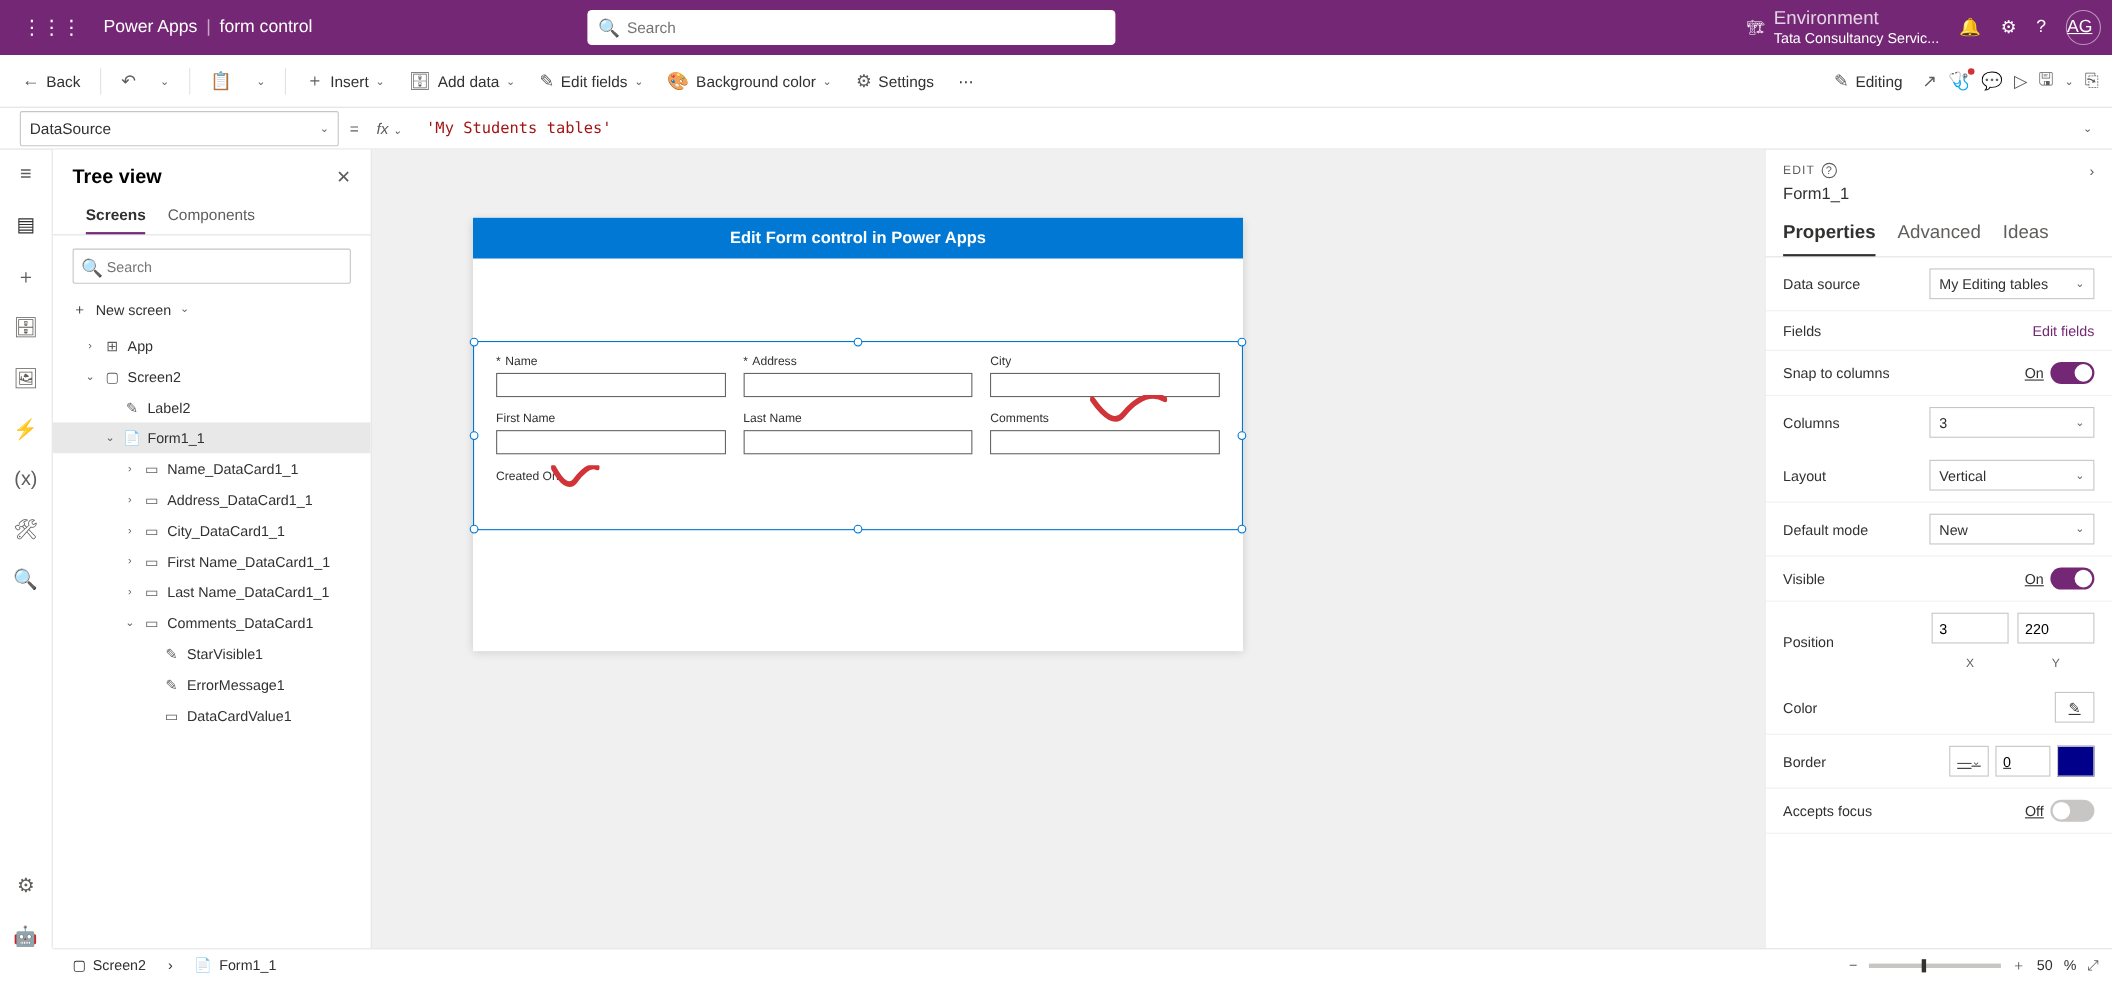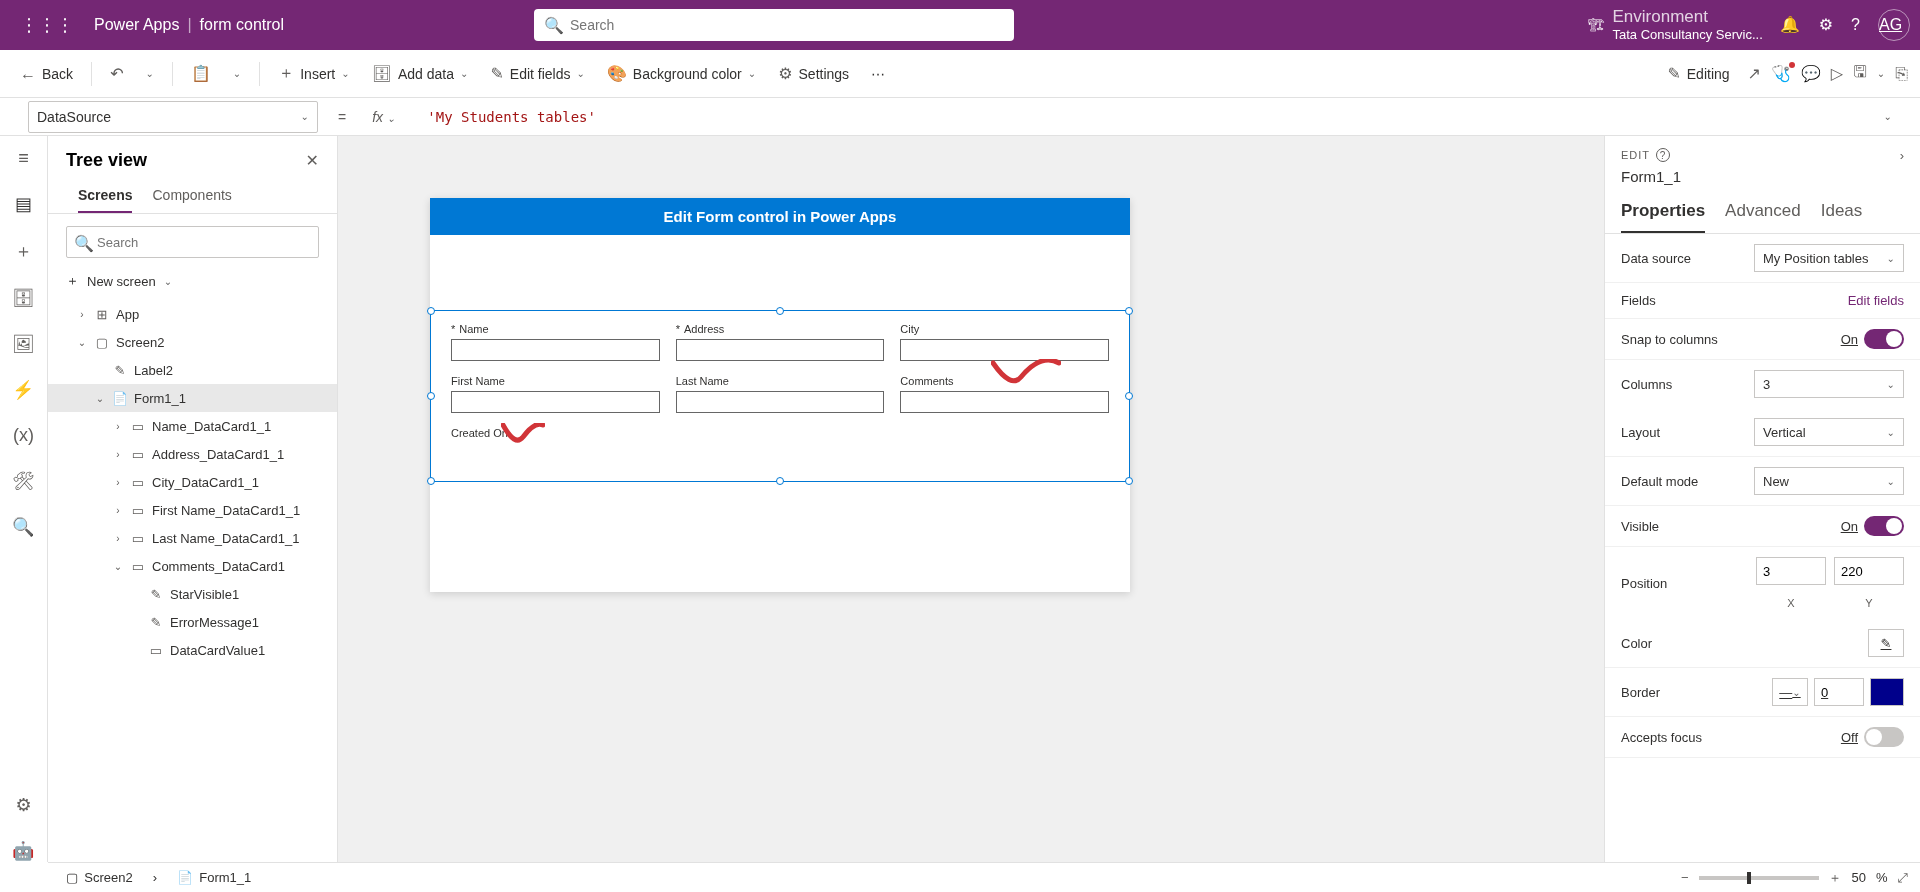--- a/index.html
+++ b/index.html
@@ -22,21 +22,21 @@
 
 
 .toolbar { height: 48px; border-bottom: 1px solid #e1e1e1; display: flex; align-items: center; padding: 0 12px; gap: 6px; font-size: 14px; color: #323130; }
 .tb-btn { display: flex; align-items: center; gap: 6px; padding: 6px 8px; cursor: pointer; border-radius: 4px; }
 .tb-sep { width: 1px; height: 24px; background: #e1e1e1; margin: 0 4px; }
 .tb-right { margin-left: auto; display: flex; align-items: center; gap: 10px; }
 .chev { font-size: 10px; color: #666; }
 .tb-icon { font-size: 16px; color: #605e5c; }
 
 
-.formula-bar { height: 38px; border-bottom: 1px solid #e1e1e1; display: flex; align-items: center; padding: 0 28px; gap: 20px; font-size: 14px; }
+.formula-bar { height: 38px; border-bottom: 1px solid #e1e1e1; display: flex; align-items: center; padding: 0 18px; gap: 10px; font-size: 14px; }
 .prop-select { width: 290px; height: 32px; border: 1px solid #c8c6c4; border-radius: 2px; padding: 0 8px; display: flex; align-items: center; justify-content: space-between; color: #323130; }
 .fx-label { font-style: italic; color: #605e5c; padding: 0 6px; }
 .formula-input { flex: 1; font-family: Consolas, monospace; color: #a31515; padding: 0 6px; }
 .eq { color: #605e5c; }
 
 
 .main { display: flex; height: calc(892px - 50px - 48px - 38px - 30px); }
 .leftrail { width: 48px; border-right: 1px solid #e1e1e1; display: flex; flex-direction: column; align-items: center; padding-top: 12px; gap: 24px; color: #605e5c; }
 .leftrail .ri { font-size: 18px; cursor: pointer; }
 .leftrail .ri.active { color: #323130; }
@@ -387,21 +387,21 @@
     </div>
     <div class="props-tabs">
       <div class="props-tab active">Properties</div>
       <div class="props-tab">Advanced</div>
       <div class="props-tab">Ideas</div>
     </div>
     <div class="props-body">
       <div class="prop-row">
         <span>Data source</span>
         <div class="prop-select-sm">
-            <span>My Position tables</span>
+            <span>My Editing tables</span>
             <span class="chev">⌄</span>
           </div>
       </div>
       <div class="prop-row">
         <span>Fields</span>
         <span class="link">Edit fields</span>
       </div>
       <div class="prop-row">
         <span>Snap to columns</span>
         <span class="pval">

